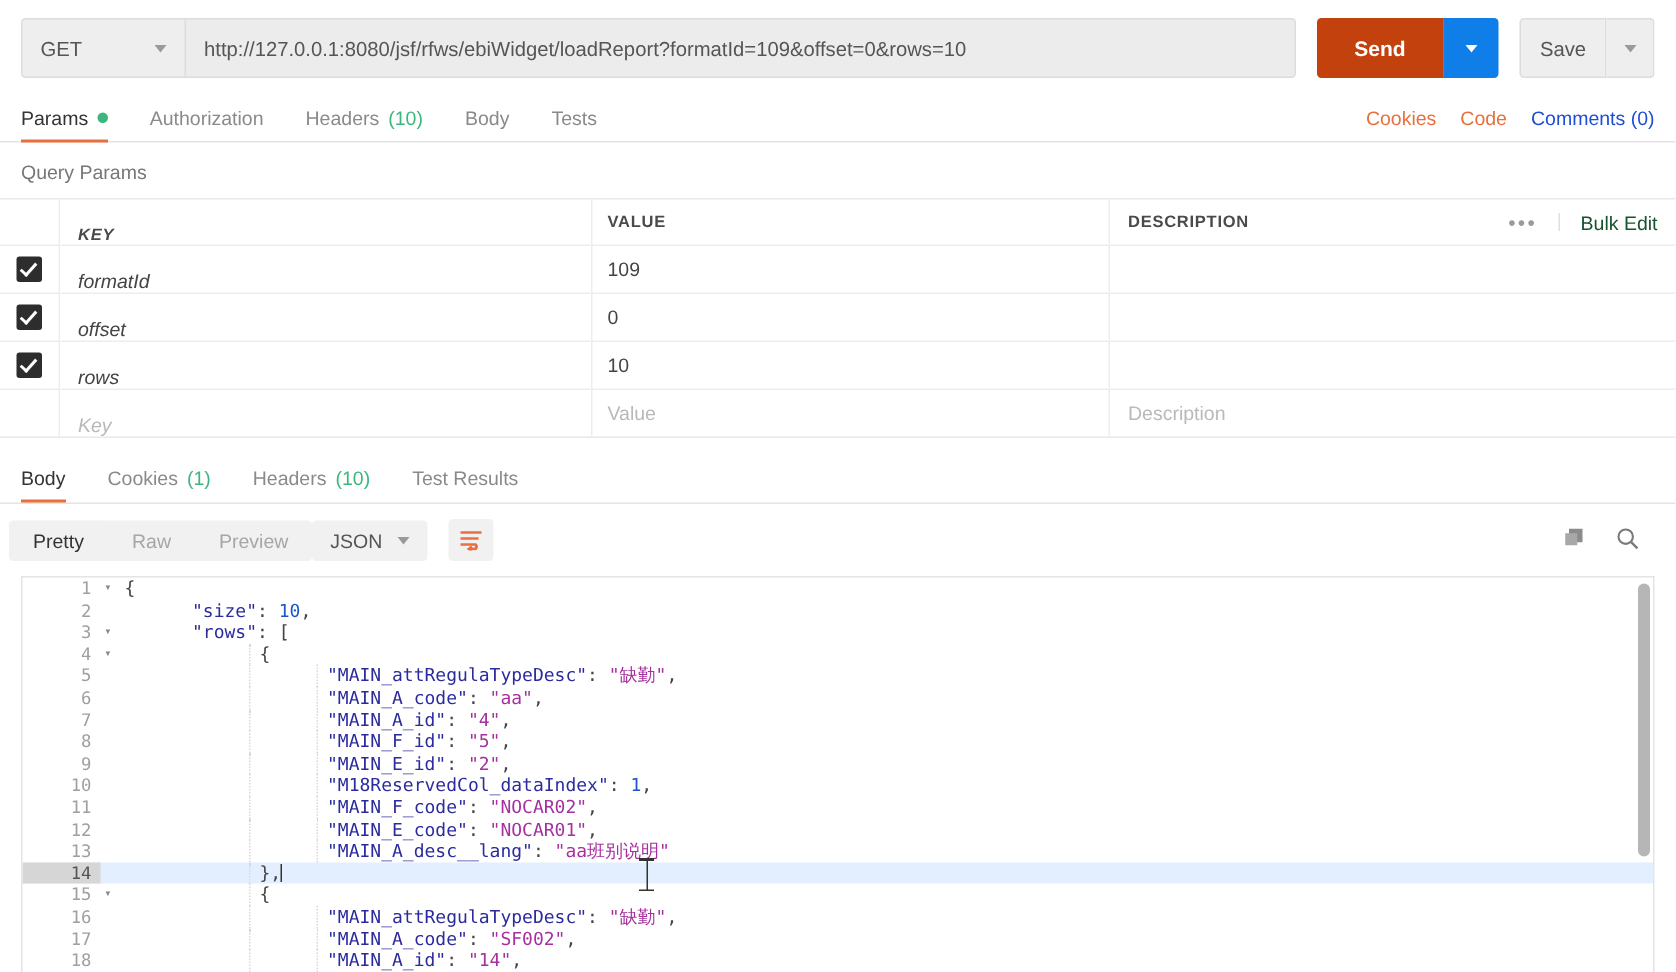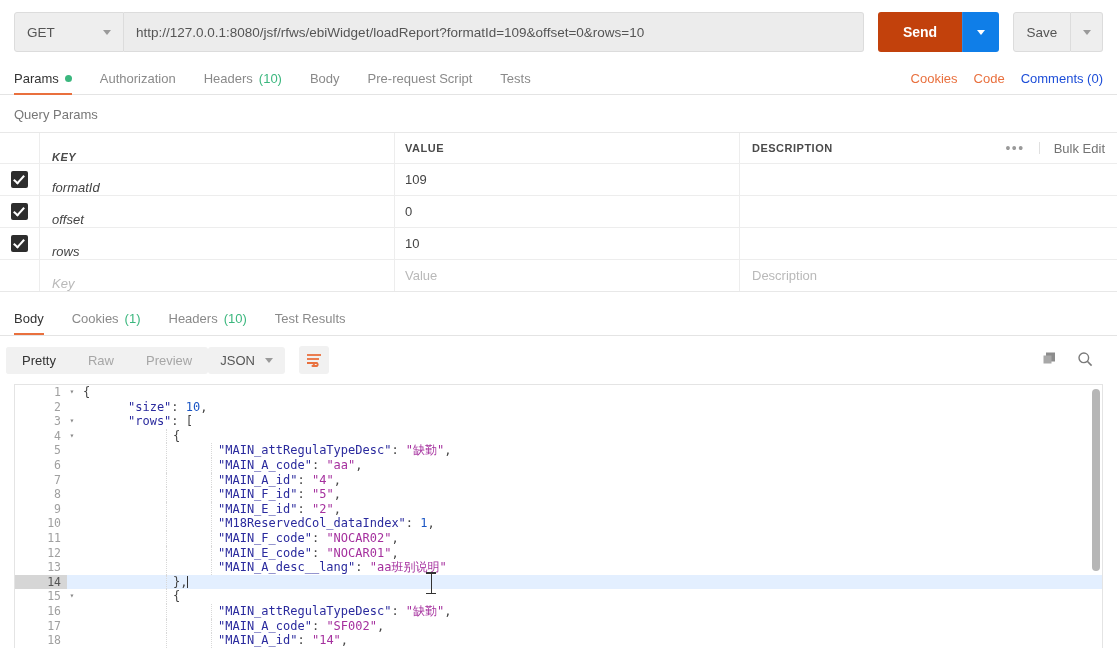--- a/index.html
+++ b/index.html
@@ -89,21 +89,21 @@
   .chk{
     width:17px;height:17px;background:#2d2d2d;border-radius:2px;position:relative;cursor:pointer;
   }
   .chk:after{
     content:"";position:absolute;left:5px;top:2px;width:4px;height:9px;
     border:solid #fff;border-width:0 2px 2px 0;transform:rotate(42deg);
   }
   .hdr-actions{margin-left:auto;display:flex;align-items:center;gap:0;padding-right:12px;}
   .ellip{padding:0 14px;color:#9a9a9a;letter-spacing:1.5px;font-size:14px;cursor:pointer;
          border-right:1px solid #e0e0e0;line-height:12px;}
-  .bulk{padding-left:14px;color:#737373;font-size:13px;cursor:pointer;}
+  .bulk{padding-left:14px;color:#14532d;font-size:13px;cursor:pointer;}
 
   
   .resp-tabs{
     display:flex;align-items:center;border-bottom:1px solid #e4e4e4;
     padding:0 14px;height:34px;margin-top:9px;
   }
   .resp-right{margin-left:auto;display:flex;align-items:center;gap:0;}
   .meta{font-size:12px;color:#888;margin-right:18px;white-space:nowrap;}
   .meta b{color:#3bb77e;font-weight:normal;}
   .dl-sep{width:1px;height:22px;background:#e0e0e0;margin-right:12px;}
@@ -189,23 +189,20 @@
     </div>
     <div class="rtab">
       <span>Authorization</span>
     </div>
     <div class="rtab">
       <span>Headers</span>
       <span class="tcount">(10)</span>
     </div>
     <div class="rtab">
       <span>Body</span>
-    </div>
-    <div class="rtab">
-      <span>Pre-request Script</span>
     </div>
     <div class="rtab">
       <span>Tests</span>
     </div>
     <div class="req-right">
       <span class="lnk">Cookies</span>
       <span class="lnk">Code</span>
       <span class="lnk dim">Comments (0)</span>
     </div>
   </div>

